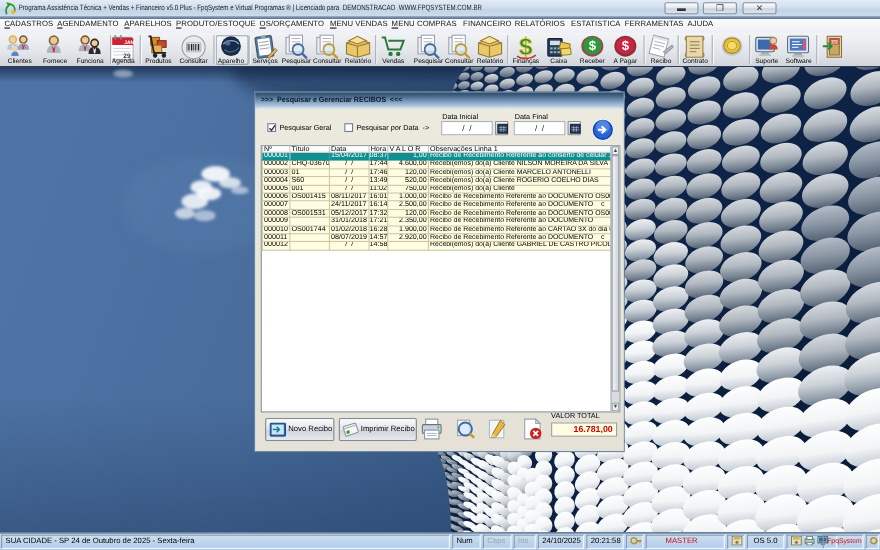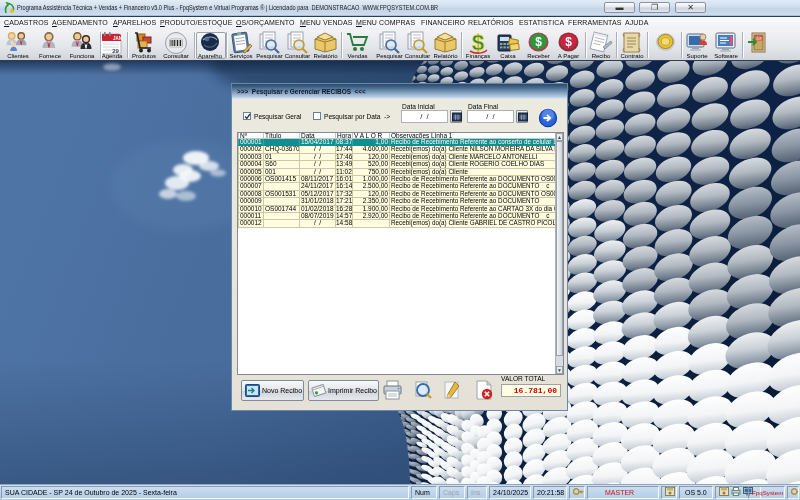--- a/index.html
+++ b/index.html
@@ -49,21 +49,21 @@
 #grid td{background:#fffce1;border:1px solid #cdc9a1;height:6px;line-height:6.4px;padding:0 1px;white-space:nowrap;overflow:hidden;color:#000;}
 #grid tr.sel td{background:#0f8f8f;color:#fff;border-color:#0f8f8f #3aa0a0;}
 #grid td:last-child{font-size:6.3px;}
 #grid .r{text-align:right;}
 #vscroll{position:absolute;right:0;top:0;width:8px;height:241px;background:#d8dce0;border-left:1px solid #aab2ba;}
 #vscroll .thumb{position:absolute;left:0;top:8px;width:7px;height:215px;background:linear-gradient(90deg,#f4f5f6,#cdd2d8);border:1px solid #98a0aa;}
 .arr{position:absolute;left:0;width:7px;height:8px;background:#e9ecef;border:1px solid #98a0aa;font-size:5px;line-height:7px;text-align:center;color:#444;}
 
 .pbtn{position:absolute;height:21px;background:linear-gradient(180deg,#f8f9fa,#e2e5e9 50%,#cfd4da 52%,#e6e9ec);border:1px solid #7f8b98;border-radius:2px;font-size:7px;color:#000;}
 .pbtn span{position:absolute;white-space:nowrap;}
-.valbox{position:absolute;background:#fffde1;border:1px solid #9aa2ac;font-size:8px;font-weight:700;color:#cc0000;text-align:right;line-height:12px;padding-right:3px;font-family:Liberation Mono, monospace;}
+.valbox{position:absolute;background:#fffde1;border:1px solid #9aa2ac;font-size:8px;font-weight:700;color:#cc0000;text-align:right;line-height:12px;padding-right:3px;}
 </style></head>
 <body>
 <div id="page">
 
 <div id="titlebar">
       <svg id="ticon" viewBox="0 0 11 12">
         <path d="M2 11 C1 7 2 4 4 3 L3 1 L6 2 C9 3 10 6 9 9" fill="none" stroke="#2a9a2a" stroke-width="1.6"></path>
         <circle cx="8" cy="9" r="2" fill="#e8c020"></circle>
       </svg>
  <span class="ttext">Programa Assistência Técnica + Vendas + Financeiro v5.0 Plus - FpqSystem e Virtual Programas ® | Licenciado para&nbsp; DEMONSTRACAO&nbsp; WWW.FPQSYSTEM.COM.BR</span>

